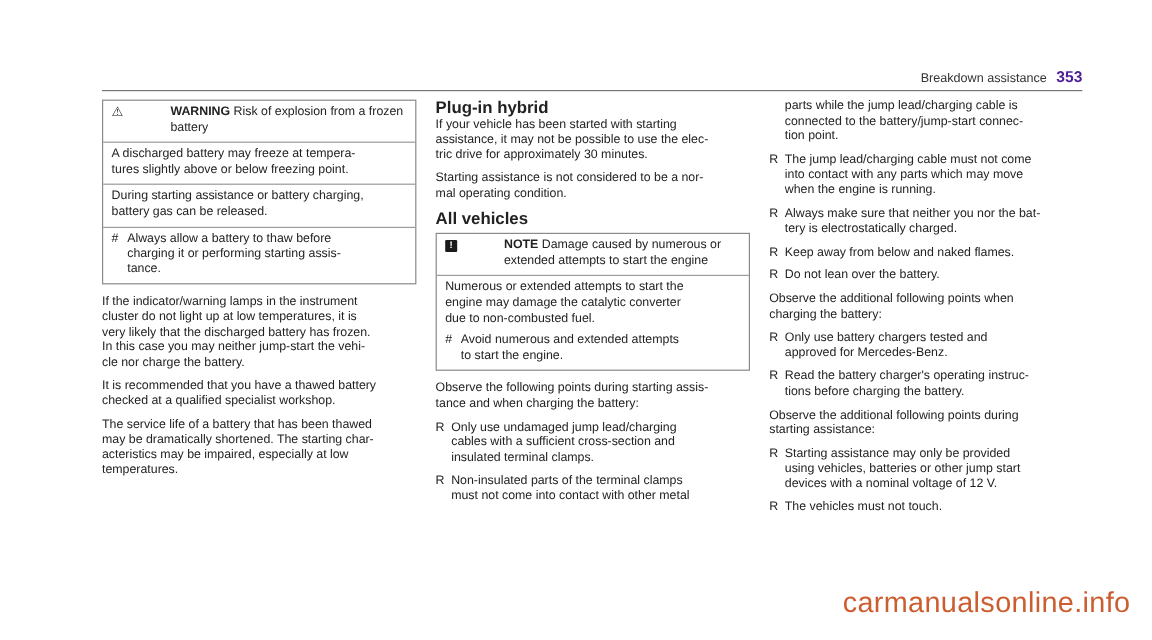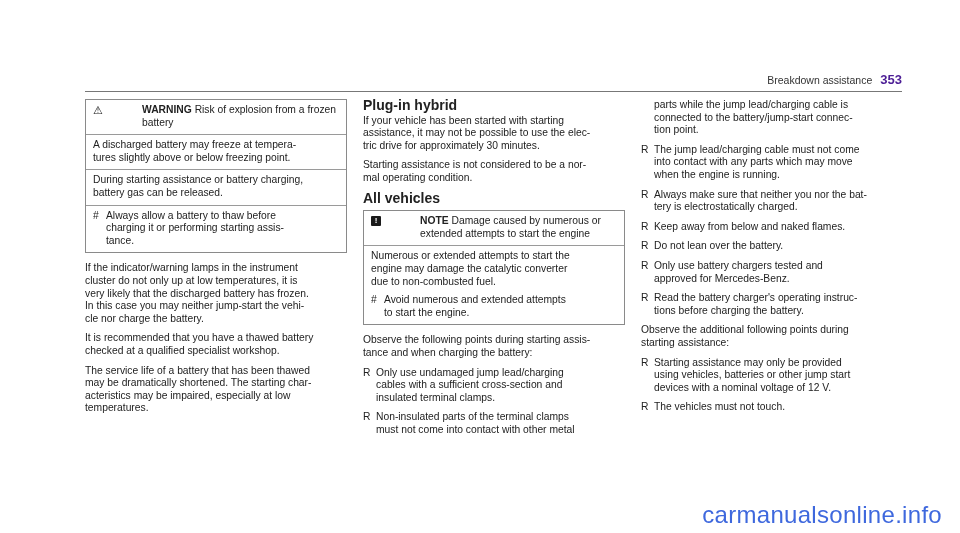--- a/index.html
+++ b/index.html
@@ -4,21 +4,21 @@
 <style>
   html,body { margin:0; padding:0; background:#ffffff; }
   .page {
     position:relative;
     width:960px; height:533px;
     background:#ffffff;
     font-family:"Liberation Sans", sans-serif;
     color:#222222;
     overflow:hidden;
   }
-  .content { position:absolute; left:85px; top:72px; width:817px; }
+  .content { position:absolute; left:85px; top:56px; width:817px; }
 
   
   .pagehead { display:flex; justify-content:flex-end; align-items:baseline; gap:8px; }
   .pagehead .section { font-size:10.5px; color:#333; }
   .pagehead .pagenum { font-size:13px; font-weight:bold; color:#4c1d95; }
   .headrule { border-top:1px solid #777; margin-top:4px; }
 
   
   .cols { display:flex; gap:16px; margin-top:7px; }
   .col { width:262px; flex:none; font-size:10.3px; line-height:12.6px; }
@@ -44,22 +44,22 @@
 
   
   .bullet { display:flex; margin:0 0 7px 0; }
   .bullet:last-child { margin-bottom:0; }
   .bullet .marker { flex:none; width:13px; }
   .bullet .btext { flex:1; white-space:pre-line; }
   .indent { padding-left:13px; }
 
   
   .watermark {
-    position:absolute; right:18px; bottom:4px;
-    font-size:24px; color:#1d4ed8; opacity:0.85;
+    position:absolute; right:18px; bottom:16px;
+    font-size:24px; color:#c2410c; opacity:0.85;
     letter-spacing:0.3px;
   }
 </style>
 </head>
 <body>
 
 <div class="page">
   <div class="content">
 
     <div class="pagehead">
@@ -92,21 +92,21 @@
             <div class="bullet">
               <span class="marker">#</span>
               <span class="btext">Always allow a battery to thaw before
 charging it or performing starting assis-
 tance.</span>
             </div>
           </div>
         </div>
 
         <p>If the indicator/warning lamps in the instrument
-cluster do not only up at low temperatures, it is
+cluster do not light up at low temperatures, it is
 very likely that the discharged battery has frozen.
 In this case you may neither jump-start the vehi-
 cle nor charge the battery.</p>
         <p>It is recommended that you have a thawed battery
 checked at a qualified specialist workshop.</p>
         <p>The service life of a battery that has been thawed
 may be dramatically shortened. The starting char-
 acteristics may be impaired, especially at low
 temperatures.</p>
       </div>
@@ -173,20 +173,22 @@
         </div>
         <div class="bullet">
           <span class="marker">R</span>
           <span class="btext">Keep away from below and naked flames.</span>
         </div>
         <div class="bullet">
           <span class="marker">R</span>
           <span class="btext">Do not lean over the battery.</span>
         </div>
 
+        <p>Observe the additional following points when
+charging the battery:</p>
 
         <div class="bullet">
           <span class="marker">R</span>
           <span class="btext">Only use battery chargers tested and
 approved for Mercedes-Benz.</span>
         </div>
         <div class="bullet">
           <span class="marker">R</span>
           <span class="btext">Read the battery charger's operating instruc-
 tions before charging the battery.</span>

